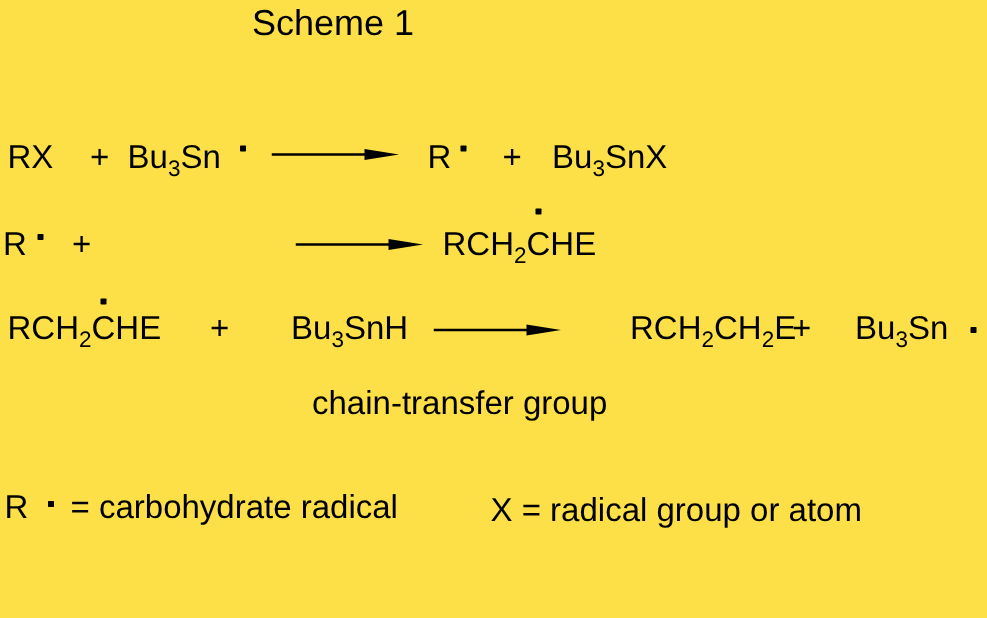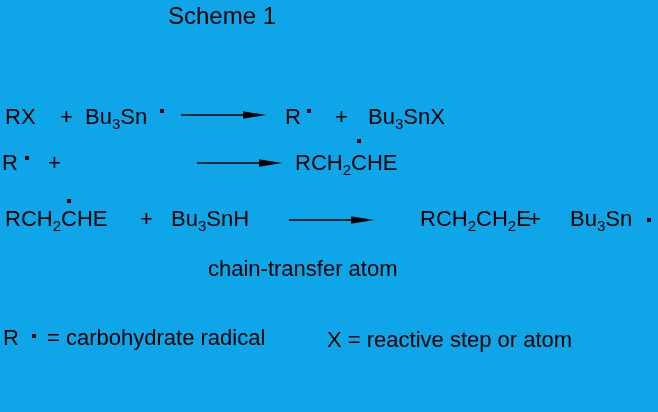--- a/index.html
+++ b/index.html
@@ -1,17 +1,17 @@
 <!DOCTYPE html>
 <html><head>
 <meta charset="utf-8">
 <style>
   html,body{margin:0;padding:0;background:#ffffff;}
   .canvas{
-    position:relative;width:658px;height:412px;background:#0ea5e9;
+    position:relative;width:658px;height:412px;background:#fde047;
     color:#000;font-family:"Liberation Sans",sans-serif;font-size:22px;
     overflow:hidden;
   }
   .t{position:absolute;white-space:nowrap;line-height:1;}
   .row{position:absolute;left:0;width:658px;height:26px;}
   .row .t{top:0;}
   .title{font-size:24px;}
   sub{font-size:15px;line-height:0;}
   .dot{position:absolute;width:4px;height:4px;background:#000;border-radius:0.5px;}
   .cwrap{position:relative;display:inline-block;}
@@ -21,21 +21,21 @@
   .arrow{position:absolute;width:85px;height:12px;}
   .arrow svg{display:block;}
 </style>
 </head>
 <body>
 
 <div class="canvas">
 
   <div class="t title" style="left:168px;top:4px;">Scheme 1</div>
 
-  <div class="row" style="top:106px;">
+  <div class="row" style="top:94px;">
     <span class="t" style="left:5px;">RX</span>
     <span class="t" style="left:60px;">+</span>
     <span class="t" style="left:85px;"><span>Bu</span><sub>3</sub><span>Sn</span></span>
     <span class="dot" style="left:160px;top:3px;"></span>
     <span class="arrow" style="left:181px;top:3px;">
       <svg width="85" height="12" viewBox="0 0 85 12">
           <line x1="0" y1="6" x2="66" y2="6" stroke="#000" stroke-width="1.7"></line>
           <polygon points="62,2.3 85,6 62,9.7" fill="#000"></polygon>
         </svg>
     </span>
@@ -54,35 +54,35 @@
           <line x1="0" y1="6" x2="66" y2="6" stroke="#000" stroke-width="1.7"></line>
           <polygon points="62,2.3 85,6 62,9.7" fill="#000"></polygon>
         </svg>
     </span>
     <span class="t" style="left:295px;"><span>RCH</span><sub>2</sub><span class="cwrap"><span class="cdot hi"></span><span>C</span></span><span>HE</span></span>
   </div>
 
   <div class="row" style="top:208px;">
     <span class="t" style="left:5px;"><span>RCH</span><sub>2</sub><span class="cwrap"><span class="cdot lo"></span><span>C</span></span><span>HE</span></span>
     <span class="t" style="left:140px;">+</span>
-    <span class="t" style="left:171px;"><span>Bu</span><sub>3</sub><span>SnH</span></span>
+    <span class="t" style="left:194px;"><span>Bu</span><sub>3</sub><span>SnH</span></span>
     <span class="arrow" style="left:289px;top:6px;">
       <svg width="85" height="12" viewBox="0 0 85 12">
           <line x1="0" y1="6" x2="66" y2="6" stroke="#000" stroke-width="1.7"></line>
           <polygon points="62,2.3 85,6 62,9.7" fill="#000"></polygon>
         </svg>
     </span>
     <span class="t" style="left:390px;margin-left:30px;"><span>RCH</span><sub>2</sub><span>CH</span><sub>2</sub><span>E</span></span>
     <span class="t" style="left:528px;">+</span>
     <span class="t" style="left:570px;"><span>Bu</span><sub>3</sub><span>Sn</span></span>
     <span class="dot" style="left:647px;top:10px;"></span>
   </div>
 
-  <div class="t" style="left:208px;top:258px;">chain-transfer atom</div>
+  <div class="t" style="left:208px;top:258px;">chain-transfer group</div>
 
   <div class="row" style="top:327px;">
     <span class="t" style="left:3px;">R</span>
     <span class="dot" style="left:32px;top:7px;"></span>
     <span class="t" style="left:47px;">= carbohydrate radical</span>
   </div>
-  <div class="t" style="left:327px;top:329px;">X = reactive step or atom</div>
+  <div class="t" style="left:327px;top:329px;">X = radical group or atom</div>
 
 </div>
 
 </body></html>

